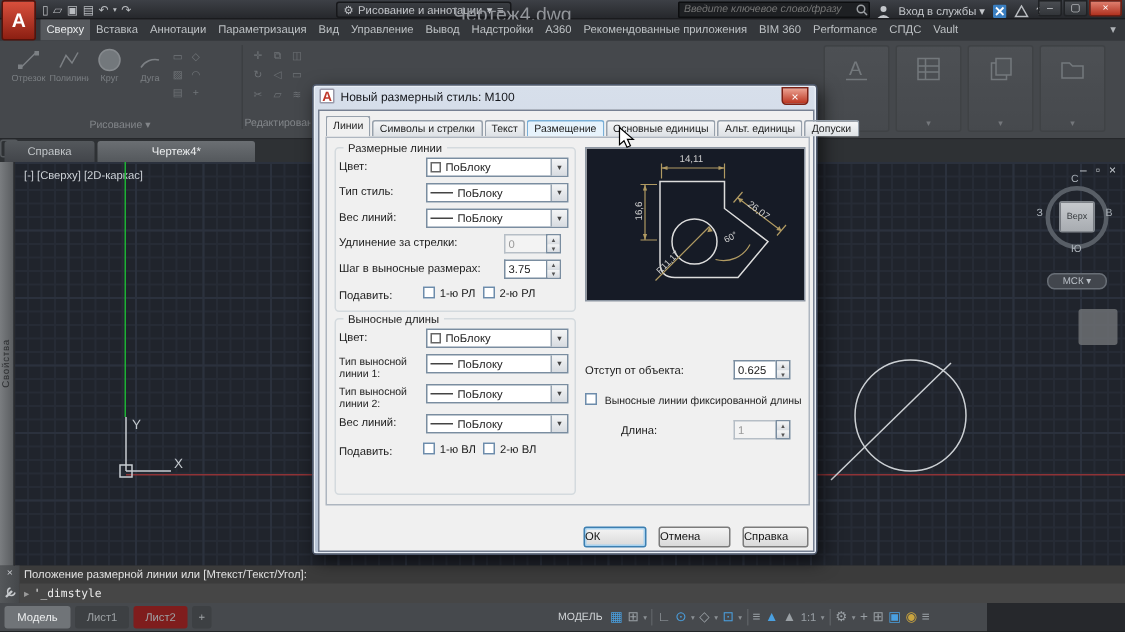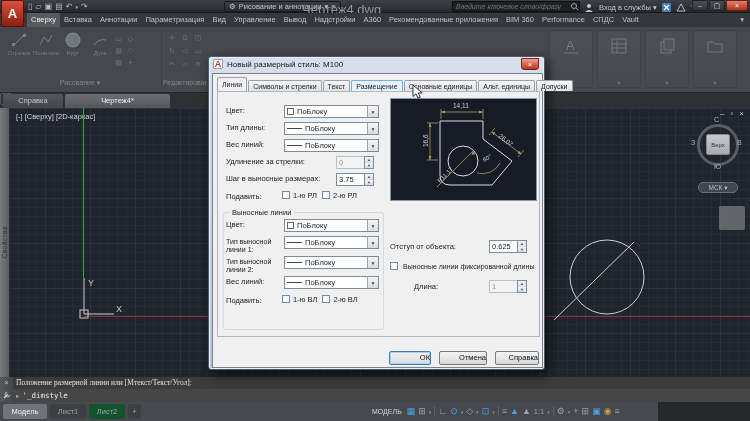--- a/index.html
+++ b/index.html
@@ -60,34 +60,34 @@
 .vc-letter{position:absolute;color:#aab1b8;font-size:7px;z-index:4}
 #vc-ring{position:absolute;left:697px;top:124px;width:42px;height:42px;border:3px solid #585e66;border-radius:50%}
 #vc-face{position:absolute;left:706px;top:134px;width:24px;height:21px;background:linear-gradient(#c6c9cd,#a8acb1);border:1px solid #83888e;border-radius:2px;color:#34383c;font-size:6px;text-align:center;line-height:20px}
 #vc-ucs{position:absolute;left:698px;top:182px;width:40px;height:11px;background:#42464d;border:1px solid #686e76;border-radius:5px;color:#b8bec5;font-size:6.5px;text-align:center;line-height:9px}
 #navbar-frag{position:absolute;left:719px;top:206px;width:26px;height:24px;background:#77797c;opacity:.75;border-radius:2px}
 
 
 #cmd{position:absolute;left:0;top:377px;width:750px;height:25px;background:#3b3b3b}
 #cmd-strip{position:absolute;left:0;top:0;width:13px;height:25px;background:linear-gradient(90deg,#55585b,#44474a);display:flex;flex-direction:column;align-items:center;justify-content:space-around}
 #cmd-strip span{color:#c6c9cc;font-size:7px}
-#cmd-prompt{position:absolute;left:16px;top:1px;font-family:Liberation Serif, serif;font-size:7.5px;color:#e2e2e2;white-space:nowrap}
+#cmd-prompt{position:absolute;left:16px;top:1px;font-family:Liberation Sans, sans-serif;font-size:7.5px;color:#e2e2e2;white-space:nowrap}
 #cmd-row2{position:absolute;left:13px;top:12px;width:737px;height:13px;background:#464646;display:flex;align-items:center;gap:3px;padding-left:3px}
 #cmd-row2 .mini{color:#9a9a9a;font-size:7px}
 #cmd-input{background:transparent;border:none;outline:none;color:#ececec;font-family:"DejaVu Sans Mono",monospace;font-size:7.5px;width:300px}
 
 
 #statusbar{position:absolute;left:0;top:402px;width:658px;height:19px;background:#46494d}
 .mtab{position:absolute;top:2px;height:15px;border-radius:2px;text-align:center;font-size:7.5px;line-height:15px}
 #mtab-model{left:3px;width:44px;background:#70747
 
 8;color:#eceeef}
 #mtab-model{left:3px;width:44px;background:#707478;color:#eceeef}
 #mtab-l1{left:50px;width:36px;background:#3d4043;color:#9da1a4}
-#mtab-l2{left:89px;width:36px;background:#14532d;color:#9da1a4}
+#mtab-l2{left:89px;width:36px;background:#7f1d1d;color:#9da1a4}
 #mtab-add{left:128px;width:13px;background:#3d4043;color:#9da1a4}
 #status-right{position:absolute;left:372px;top:0;width:378px;height:19px;display:flex;align-items:center;gap:3px}
 #status-right .lbl{font-size:7px;color:#d2d5d8;margin-right:2px}
 .sico{font-size:9px;color:#9aa0a5;line-height:19px}
 .sico.blue{color:#4aa0e0}
 .sico.gold{color:#c9a43f}
 .sdd{font-size:5px;color:#8b9094}
 .ssep{width:1px;height:11px;background:#5a5e62}
 
 
@@ -114,21 +114,21 @@
 .spin{position:absolute;top:0;display:flex;height:13px}
 .spin .sval{width:28px;background:#fff;border:1px solid #7a8da0;border-right:none;font-size:7.5px;padding:1px 2px;color:#222}
 .spin .sarr{width:10px;display:flex;flex-direction:column;border:1px solid #7a8da0}
 .spin .sarr i{flex:1;font-style:normal;font-size:4px;color:#555;background:linear-gradient(#f4f5f6,#d8dce1);text-align:center;line-height:5px}
 .spin.dis .sval{background:#f3f3f3;color:#9a9a9a;border-color:#b6bec6}
 .cb{display:inline-block;width:8px;height:8px;background:#fff;border:1px solid #6d8cab;vertical-align:-1px}
 .cbl{font-size:7.5px;color:#1c1c1c;margin:0 3px 0 3px}
 #pvbox{position:absolute;left:172px;top:6px;width:147px;height:103px;border:1px solid #8d96a2}
 .rrow{position:absolute;left:172px;width:150px;height:14px;font-size:7.5px;color:#1c1c1c}
 .rrow .lab{display:inline-block;padding-top:2px}
-.dbtn{position:absolute;top:277px;height:14px;background:linear-gradient(#f4f4f4,#d9d9d9);border:1px solid #7b7b7b;border-radius:2px;font-size:7.5px;color:#111;text-align:right;line-height:12px}
+.dbtn{position:absolute;top:277px;height:14px;background:linear-gradient(#f4f4f4,#d9d9d9);border:1px solid #7b7b7b;border-radius:2px;font-size:7.5px;color:#111;text-align:left;line-height:12px}
 .dbtn.def{border-color:#3c7fb1;box-shadow:0 0 0 1px #a8d2ef inset}
 
 #cursor{position:absolute;left:412px;top:84px;z-index:99}
 svg text{font-family:"Liberation Sans",sans-serif}
 </style>
 </head>
 <body>
 
 <div id="page">
 
@@ -386,30 +386,33 @@
       <span class="a">A</span>
       <span class="t">Новый размерный стиль: М100</span>
     </div>
     <div id="dlg-close">×</div>
     <div id="dlg-body">
       <div id="dlg-tabs">
         <span class="dtab active">Линии</span><span class="dtab">Символы и стрелки</span><span class="dtab">Текст</span><span class="dtab hot">Размещение</span><span class="dtab">Основные единицы</span><span class="dtab">Альт. единицы</span><span class="dtab">Допуски</span>
       </div>
       <div id="dlg-content">
 
+        <div class="grp" style="left:5px;top:6px;width:161px;height:110px">
+          <span class="grp-label">Размерные линии</span>
+        </div>
         <div class="lrow" style="top:13px">
           <span class="lab">Цвет:</span>
           <div class="combo">
             <span class="swatch"></span>
             <span>ПоБлоку</span>
             <span class="arrow">▼</span>
           </div>
         </div>
         <div class="lrow" style="top:30px">
-          <span class="lab">Тип длины:</span>
+          <span class="lab">Тип стиль:</span>
           <div class="combo">
             <span class="ltline"></span>
             <span>ПоБлоку</span>
             <span class="arrow">▼</span>
           </div>
         </div>
         <div class="lrow" style="top:47px">
           <span class="lab">Вес линий:</span>
           <div class="combo">
             <span class="ltline"></span>
@@ -437,21 +440,21 @@
               </span>
           </div>
         </div>
         <div class="lrow" style="top:99px">
           <span class="lab">Подавить:</span>
           <span class="cb"></span><span class="cbl">1-ю РЛ</span>
           <span class="cb"></span><span class="cbl">2-ю РЛ</span>
         </div>
 
         <div class="grp" style="left:5px;top:120px;width:161px;height:118px">
-          <span class="grp-label">Выносные линии</span>
+          <span class="grp-label">Выносные длины</span>
         </div>
         <div class="lrow" style="top:127px">
           <span class="lab">Цвет:</span>
           <div class="combo">
             <span class="swatch"></span>
             <span>ПоБлоку</span>
             <span class="arrow">▼</span>
           </div>
         </div>
         <div class="lrow" style="top:144px;height:16px">

